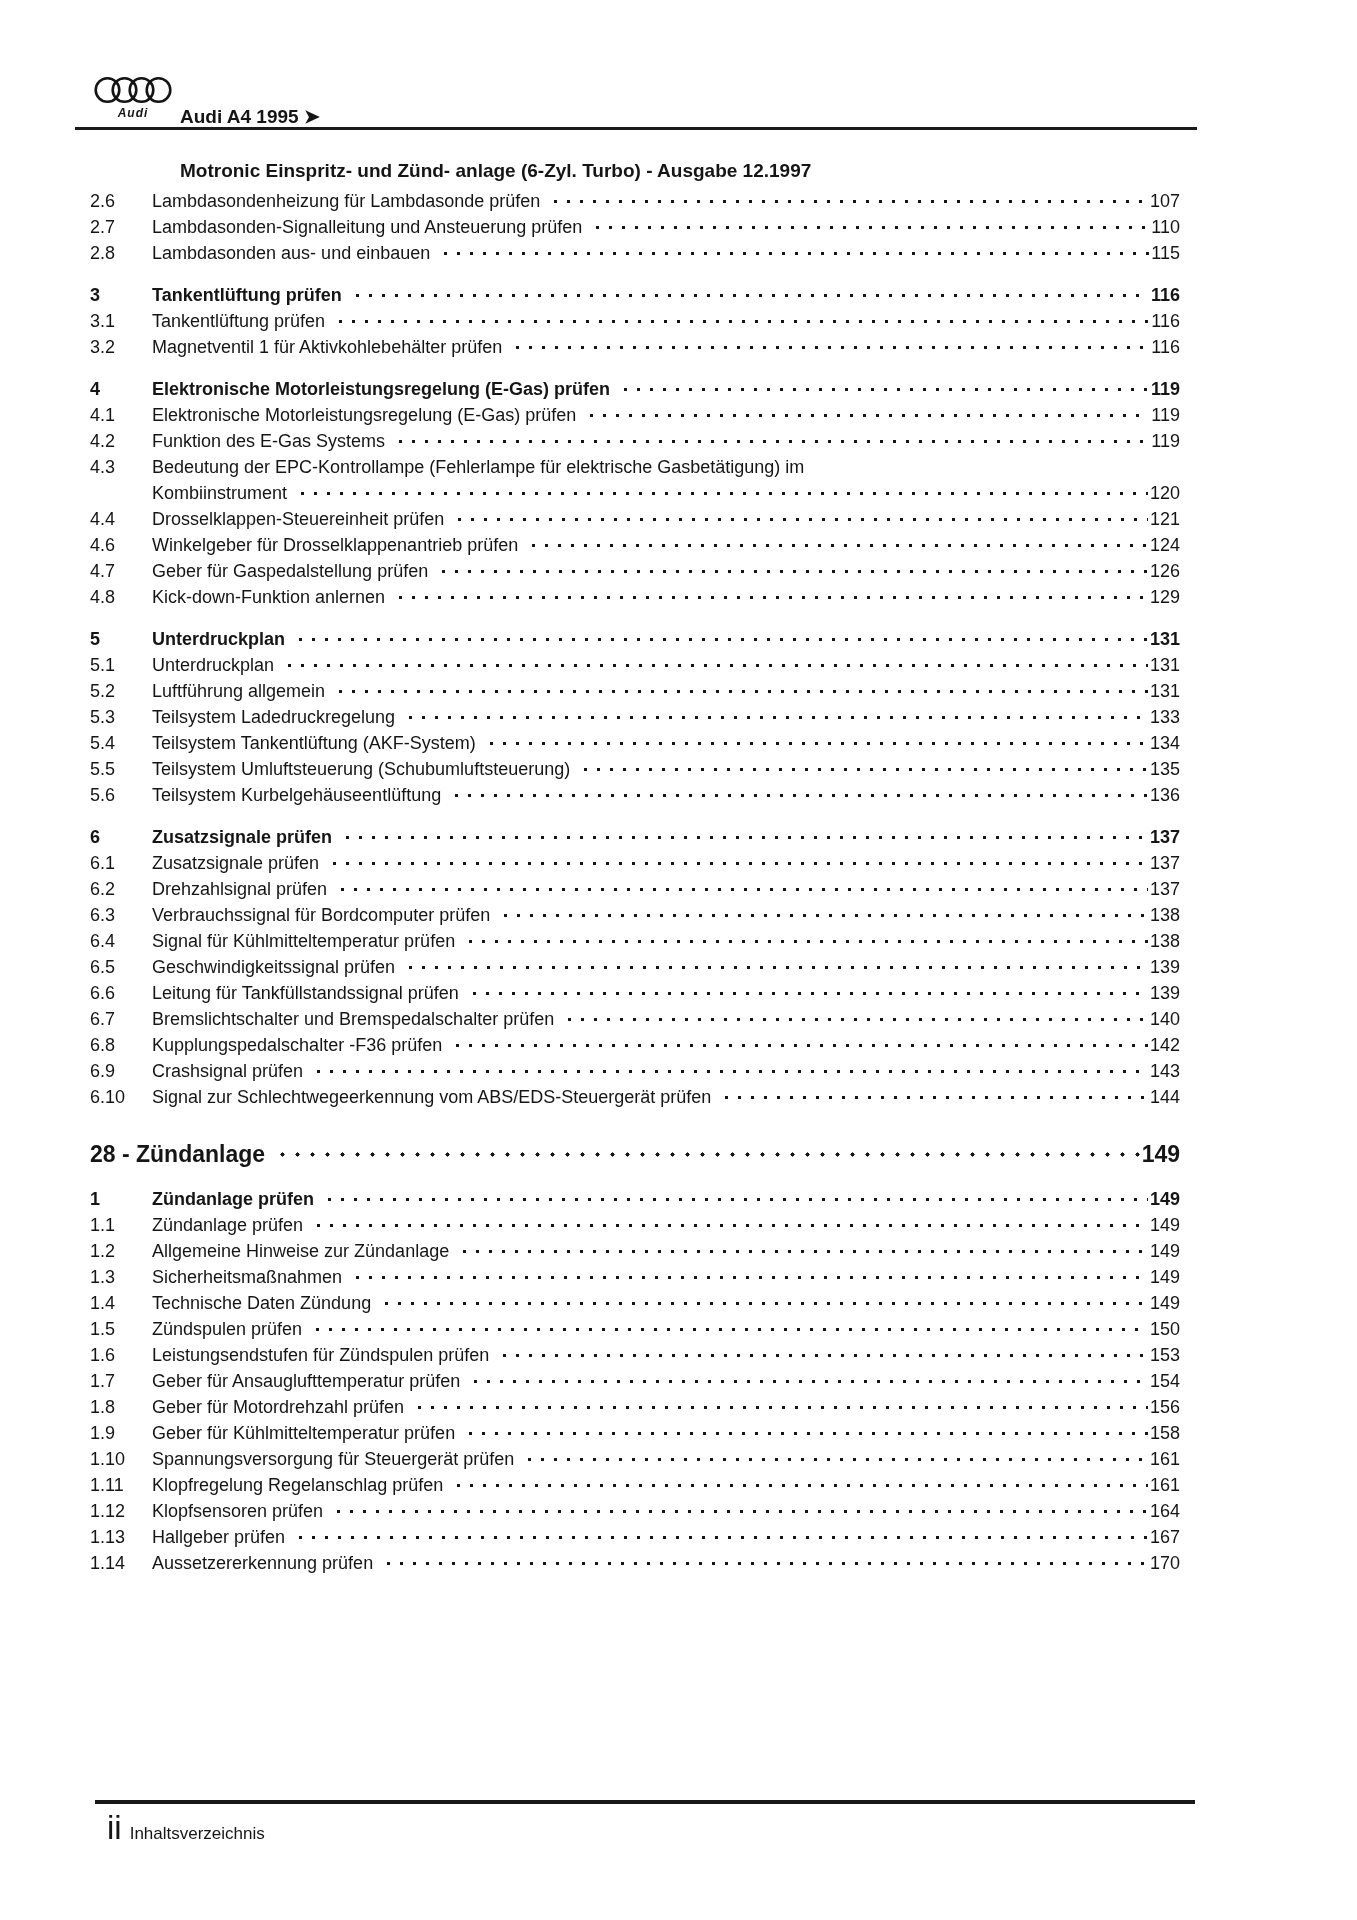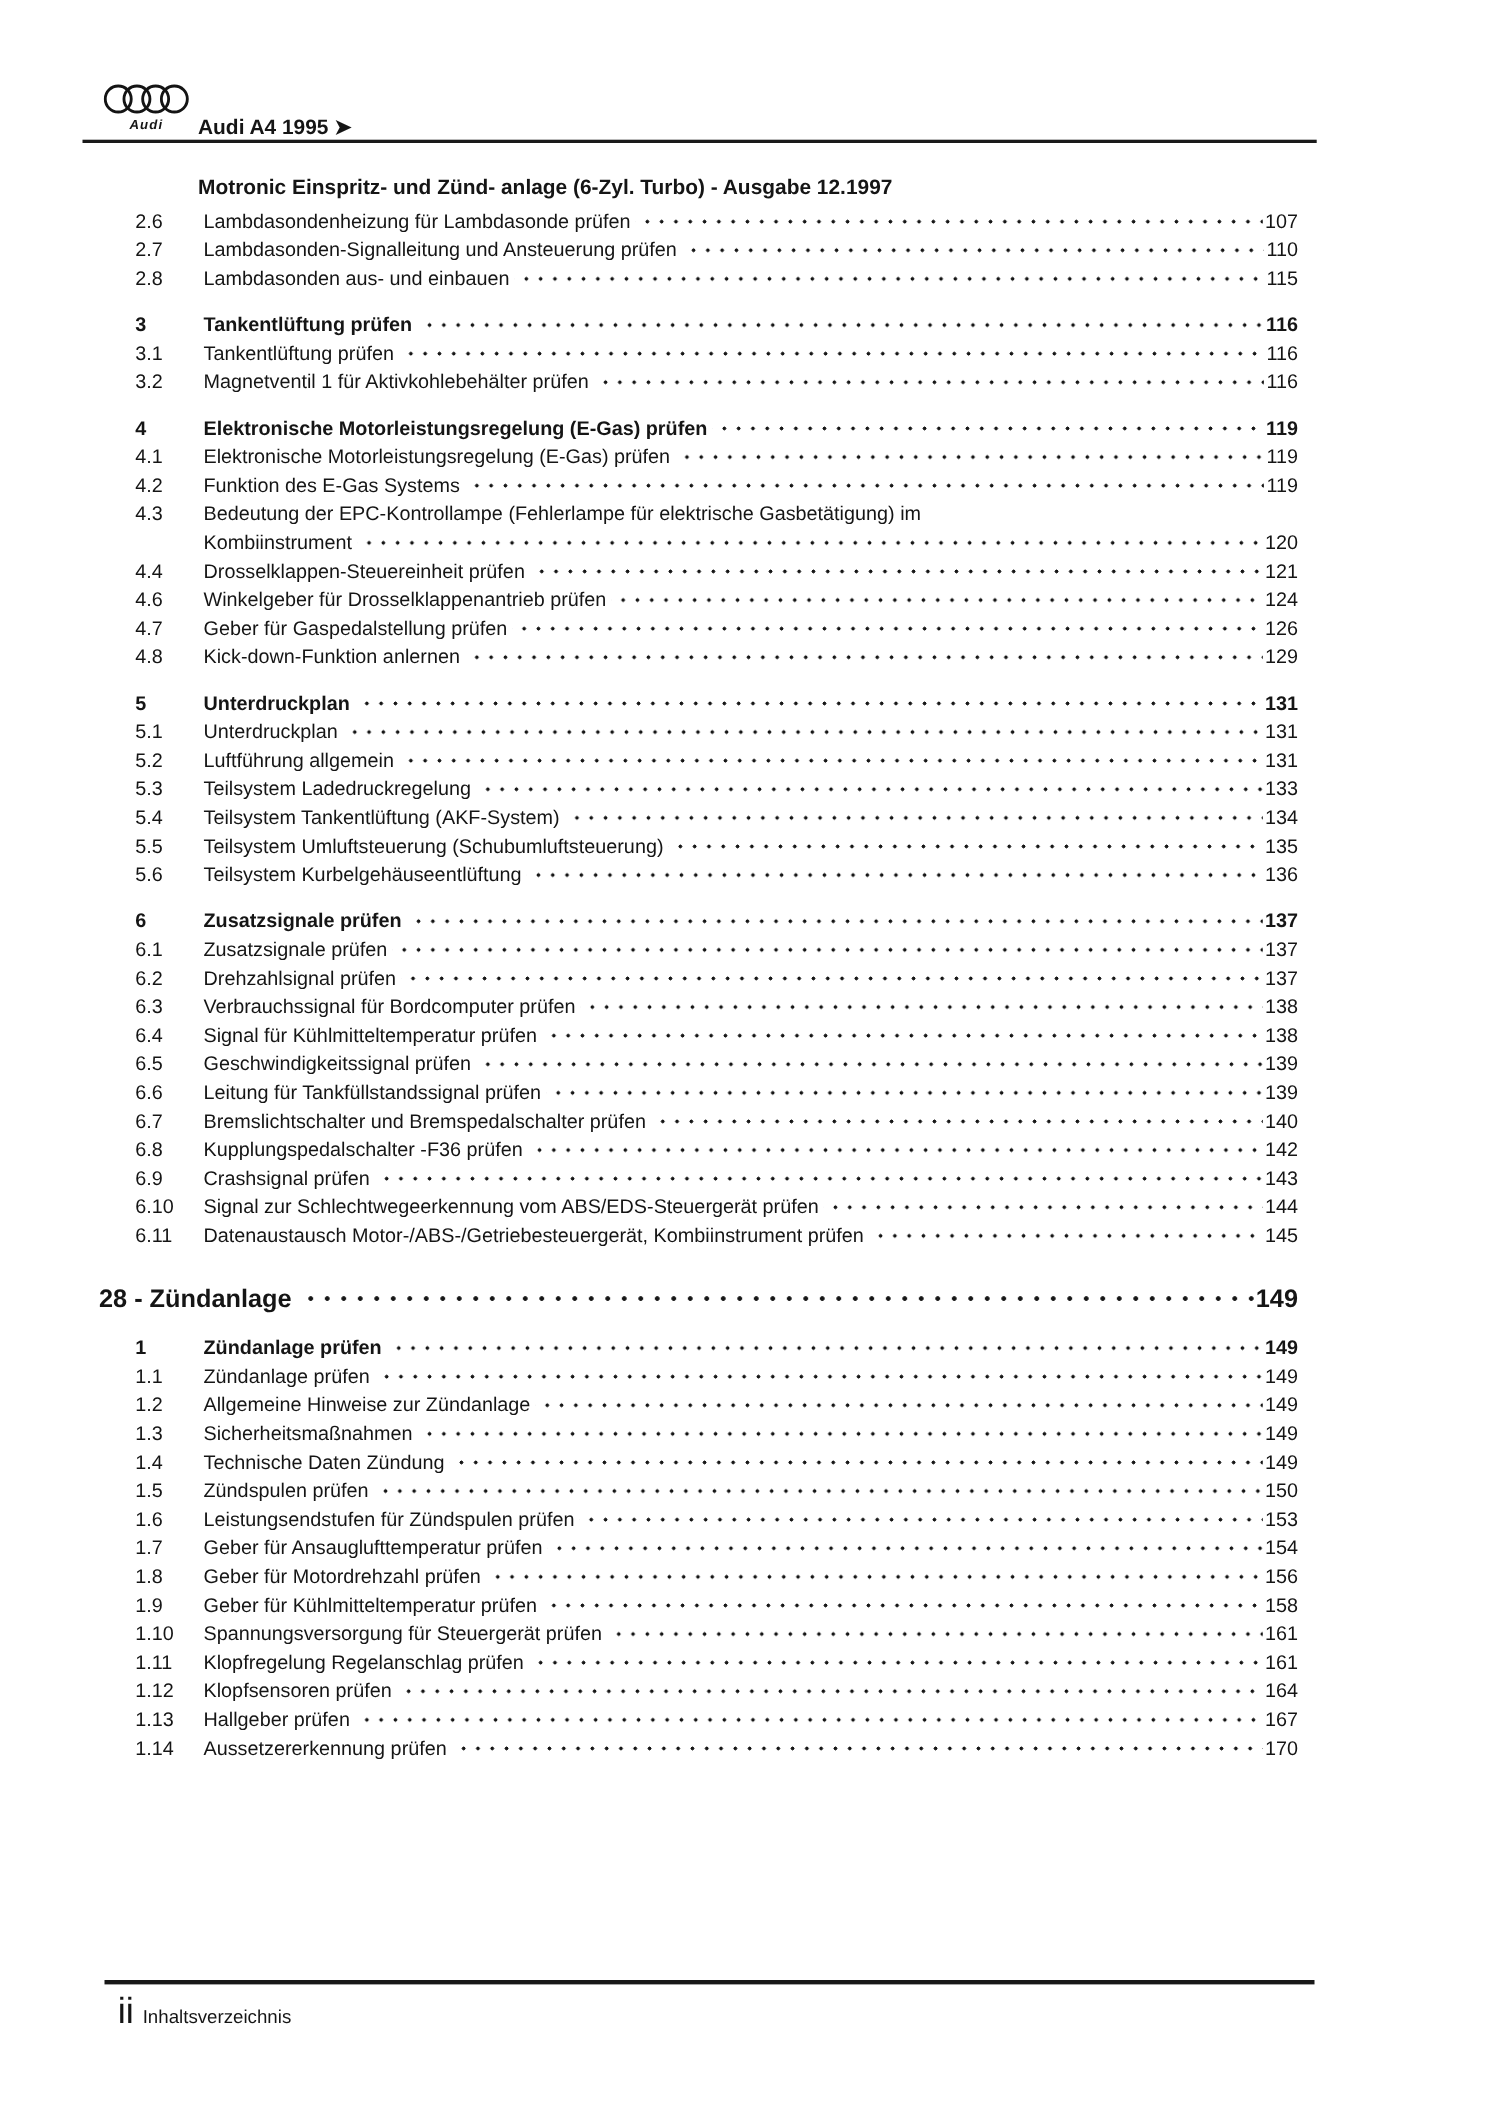--- a/index.html
+++ b/index.html
@@ -24,21 +24,21 @@
 
   
   .toc {
     position:absolute; left:90px; top:188px; width:1090px;
     font-size:18px; line-height:26px;
   }
   .toc-group { margin-top:16px; }
   .toc-group:first-child { margin-top:0; }
   .toc-row { display:flex; }
   .toc-row.bold { font-weight:bold; }
-  .num { flex:none; margin-left:33px; width:62px; }
+  .num { flex:none; width:62px; }
   .row-body { flex:1; min-width:0; }
   .line { display:flex; }
   .line1 { white-space:nowrap; }
   .title { white-space:nowrap; }
   .leader {
     flex:1; min-width:10px; margin:0 2px 0 5px;
     background-image:radial-gradient(circle, #161616 1.6px, transparent 1.9px);
     background-size:13px 13px;
     background-repeat:repeat-x;
     background-position:4px calc(100% - 6px);
@@ -407,30 +407,20 @@
       <div class="toc-row">
         <span class="num">6.10</span>
         <div class="row-body">
           <div class="line">
             <span class="title">Signal zur Schlechtwegeerkennung vom ABS/EDS-Steuergerät prüfen</span>
             <span class="leader"></span>
             <span class="page-num">144</span>
           </div>
         </div>
       </div>
-      <div class="toc-row">
-        <span class="num">6.11</span>
-        <div class="row-body">
-          <div class="line">
-            <span class="title">Datenaustausch Motor-/ABS-/Getriebesteuergerät, Kombiinstrument prüfen</span>
-            <span class="leader"></span>
-            <span class="page-num">145</span>
-          </div>
-        </div>
-      </div>
     </div>
     <div class="chapter-row">
       <span class="title">28 - Zündanlage</span>
       <span class="leader"></span>
       <span class="page-num">149</span>
     </div>
     <div class="toc-group">
       <div class="toc-row bold">
         <span class="num">1</span>
         <div class="row-body">

